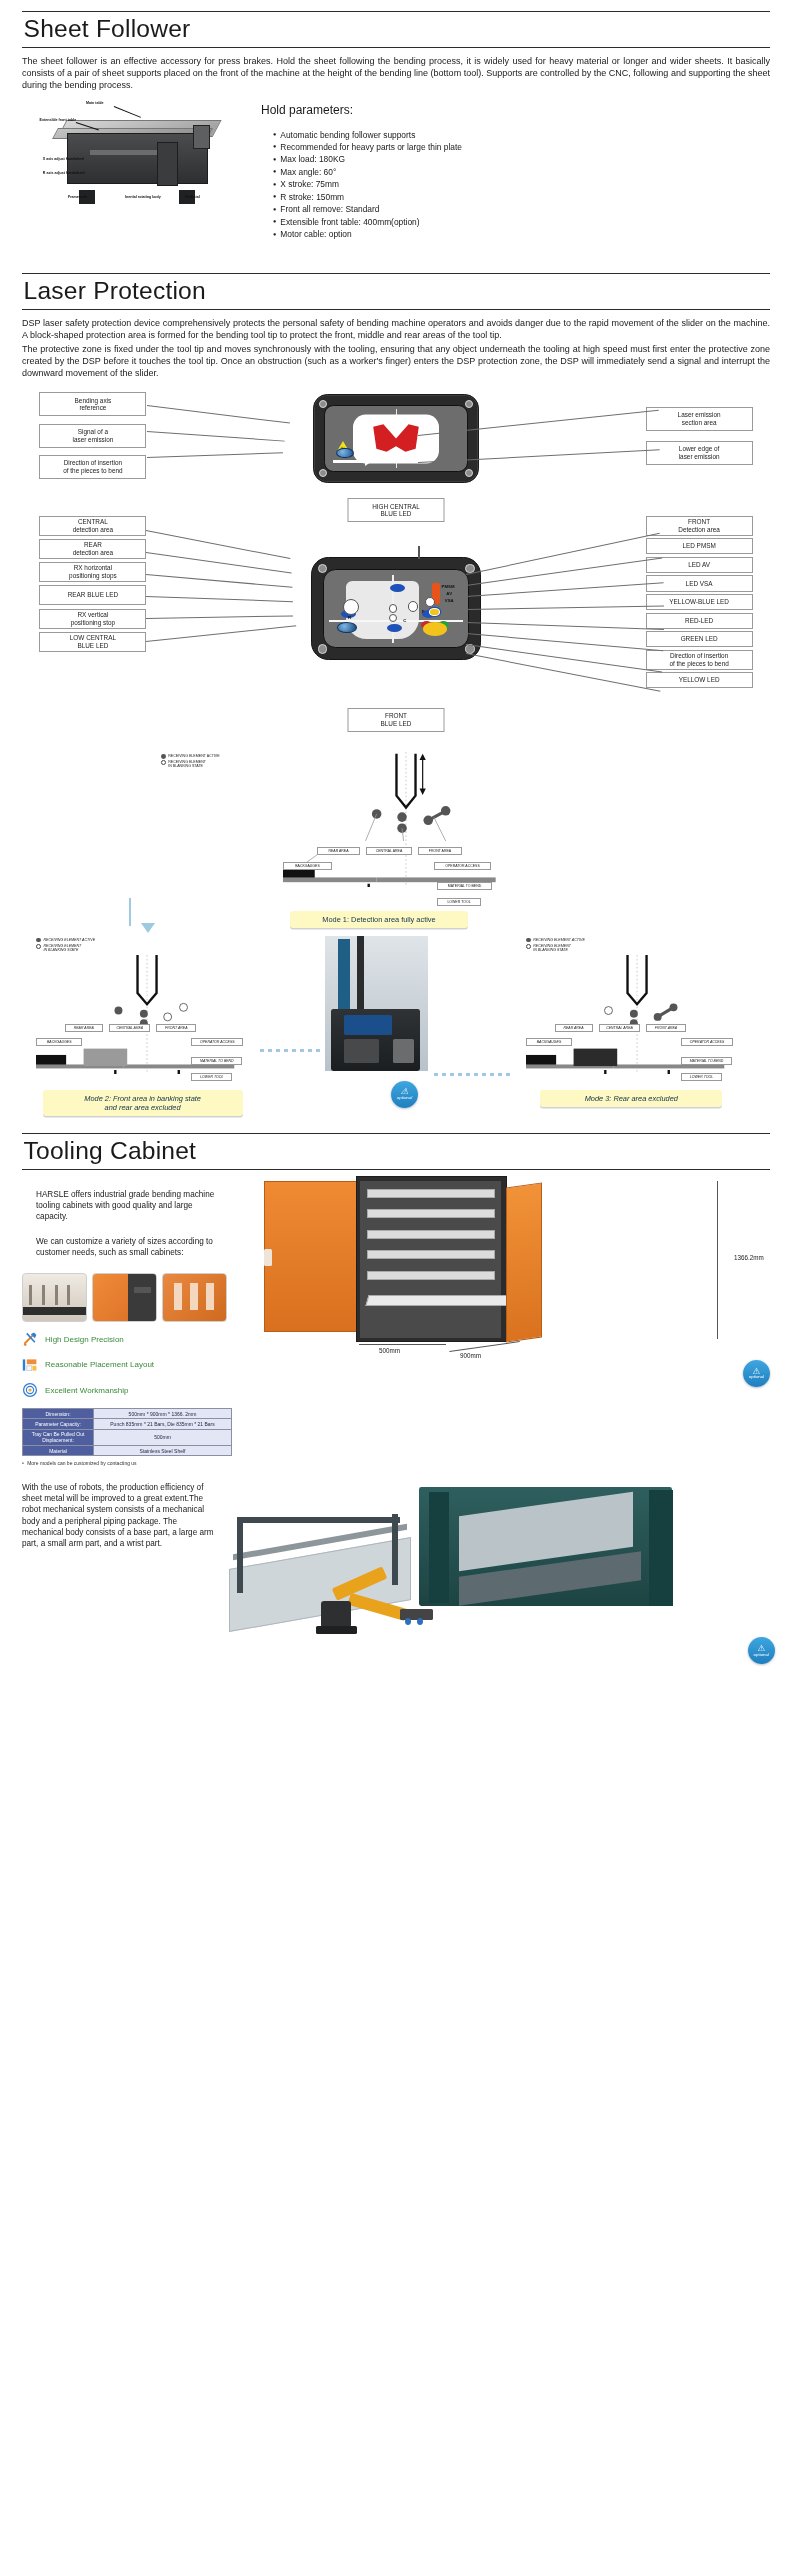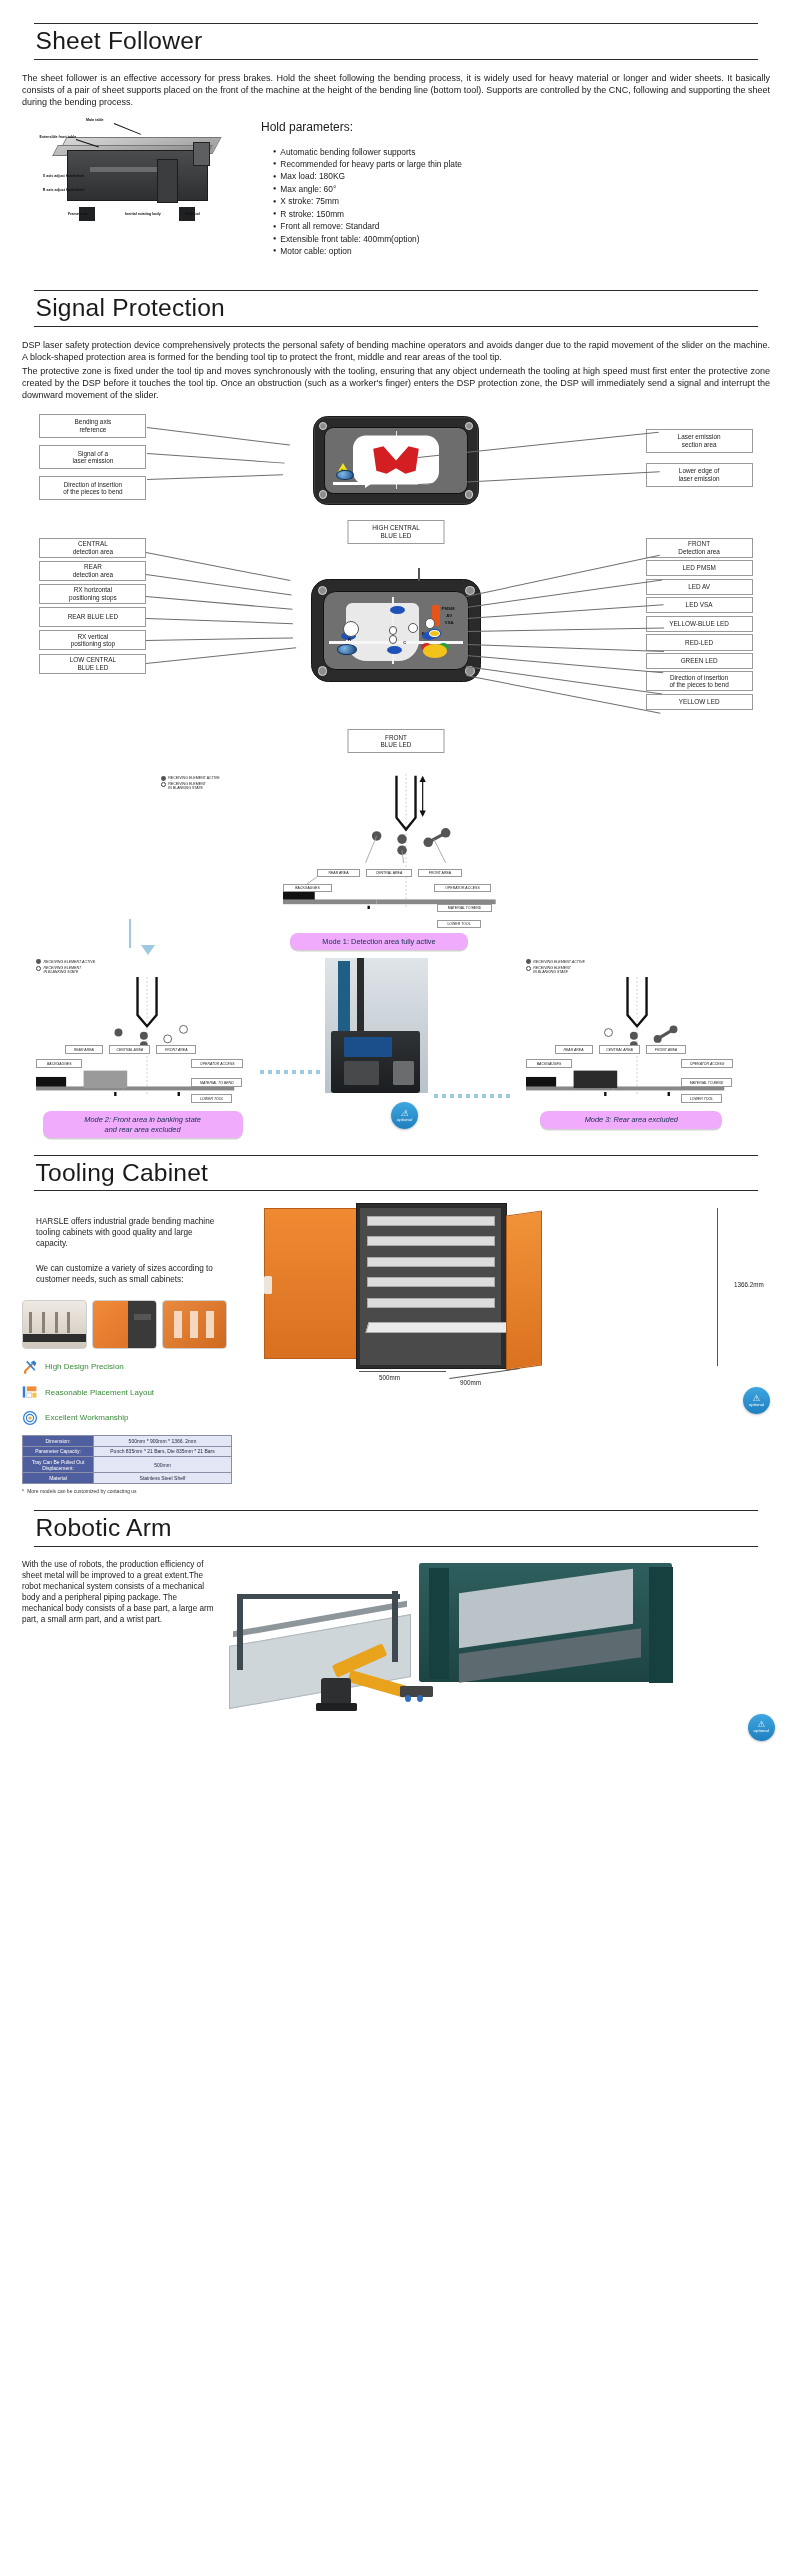--- a/index.html
+++ b/index.html
@@ -7,21 +7,21 @@
   body {
     width:792px; height:2576px; position:relative;
     background:#ffffff;
     font-family:"Liberation Sans", sans-serif;
     color:#1a1a1a;
     overflow:hidden;
   }
   .page { position:relative; width:792px; height:2576px; padding:0 22px; }
 
   
-  .sec-head { margin:12px; padding:0; }
+  .sec-head { margin:0; padding:0; }
   .sec-head .rule-top { border-top:1.2px solid #2b2b2b; }
   .sec-head h1 {
     font-size:24.6px; font-weight:400; letter-spacing:0.2px;
     margin:0; padding:3.2px 1.6px 4px 1.6px; line-height:1.12;
   }
   .sec-head .rule-bot { border-top:0.8px solid #2b2b2b; }
 
   .body-text { font-size:9px; line-height:1.36; text-align:justify; margin:7.1px 0 0 0; }
 
   
@@ -123,21 +123,21 @@
   .laser-unit2 .vline { position:absolute; left:47%; top:4.8px; bottom:4.8px; width:2.4px; background:#f0f0f0; }
   .laser-unit2 .hline { position:absolute; left:4.8px; right:4.8px; top:64%; height:2.4px; background:#f7f7f7; }
   .dotled { position:absolute; border-radius:50%; }
   .bar-pmsm { position:absolute; right:28.5px; top:12.7px; width:7.1px; height:20.6px; background:#e8531a; border-radius:1.6px; }
   .tag { position:absolute; font-size:4.3px; font-weight:bold; color:#111; }
 
   
   .modes { position:relative; margin-top:9.5px; }
   .mode-wrap { position:relative; }
   .mode-cap {
-    background:#f0abfc; color:#11314a; border-radius:8px; font-size:7.4px;
+    background:#fef9c3; color:#11314a; border-radius:3px; font-size:7.4px;
     text-align:center; padding:4px 8px; line-height:1.28;
     box-shadow:0 1.6px 0 rgba(0,0,0,.18);
   }
   .legend-item { font-size:3.6px; white-space:nowrap; display:flex; align-items:center; gap:2.4px; margin-bottom:1.6px; }
   .legend-dot { width:4.8px; height:4.8px; border-radius:50%; background:#555; display:inline-block; flex:0 0 auto;}
   .legend-dot.hollow { background:#fff; border:0.8px solid #444; }
   .minibox { border:0.6px solid #999; background:#fff; font-size:3.5px; padding:1.2px 2.4px; text-align:center; white-space:nowrap; }
   .arrow-down { position:absolute; width:0;height:0;border-left:7.1px solid transparent;border-right:7.1px solid transparent;border-top:10.3px solid #9ec9e0; }
 
   
@@ -221,21 +221,21 @@
           <li>Extensible front table: 400mm(option)</li>
           <li>Motor cable: option</li>
         </ul>
       </div>
     </div>
   </section>
 
   <section id="laser">
     <div class="sec-head">
       <div class="rule-top"></div>
-      <h1>Signal Protection</h1>
+      <h1>Laser Protection</h1>
       <div class="rule-bot"></div>
     </div>
     <p class="body-text">DSP laser safety protection device comprehensively protects the personal safety of bending machine operators and avoids danger due to the rapid movement of the slider on the machine. A block-shaped protection area is formed for the bending tool tip to protect the front, middle and rear areas of the tool tip.</p>
     <p class="body-text" style="margin-top:1.6px;">The protective zone is fixed under the tool tip and moves synchronously with the tooling, ensuring that any object underneath the tooling at high speed must first enter the protective zone created by the DSP before it touches the tool tip. Once an obstruction (such as a worker's finger) enters the DSP protection zone, the DSP will immediately send a signal and interrupt the downward movement of the slider.</p>
 
     <div class="diag1">
       <div class="col-l">
         <div class="callout" style="white-space:pre-line;">Bending axis
 reference</div>
         <div class="callout" style="white-space:pre-line;">Signal of a
@@ -632,25 +632,20 @@
           <div class="optional-badge">
             <span class="tri">⚠</span>
             <span>optional</span>
           </div>
         </div>
       </div>
     </div>
   </section>
 
   <section id="robot">
-    <div class="sec-head">
-      <div class="rule-top"></div>
-      <h1>Robotic Arm</h1>
-      <div class="rule-bot"></div>
-    </div>
 
     <div class="rob-row">
       <div class="rob-text">With the use of robots, the production efficiency of sheet metal will be improved to a great extent.The robot mechanical system consists of a mechanical body and a peripheral piping package. The mechanical body consists of a base part, a large arm part, a small arm part, and a wrist part.</div>
       <div class="rob-img">
         <div style="position:absolute;left:0;top:0;right:0;bottom:0;background:#ffffff;"></div>
         <div style="position:absolute;left:198px;top:4.8px;width:253px;height:119px;background:linear-gradient(180deg,#2e5f5e,#1d4443);border-radius:2.4px;"></div>
         <div style="position:absolute;left:238px;top:22px;width:174px;height:55px;background:#b9c3c8;transform:skewY(-8deg);"></div>
         <div style="position:absolute;left:238px;top:82px;width:182px;height:28.5px;background:#5d6a70;transform:skewY(-8deg);"></div>
         <div style="position:absolute;left:208px;top:9.5px;width:20.6px;height:111px;background:#16403f;"></div>
         <div style="position:absolute;left:428px;top:8px;width:24px;height:116px;background:#16403f;"></div>

